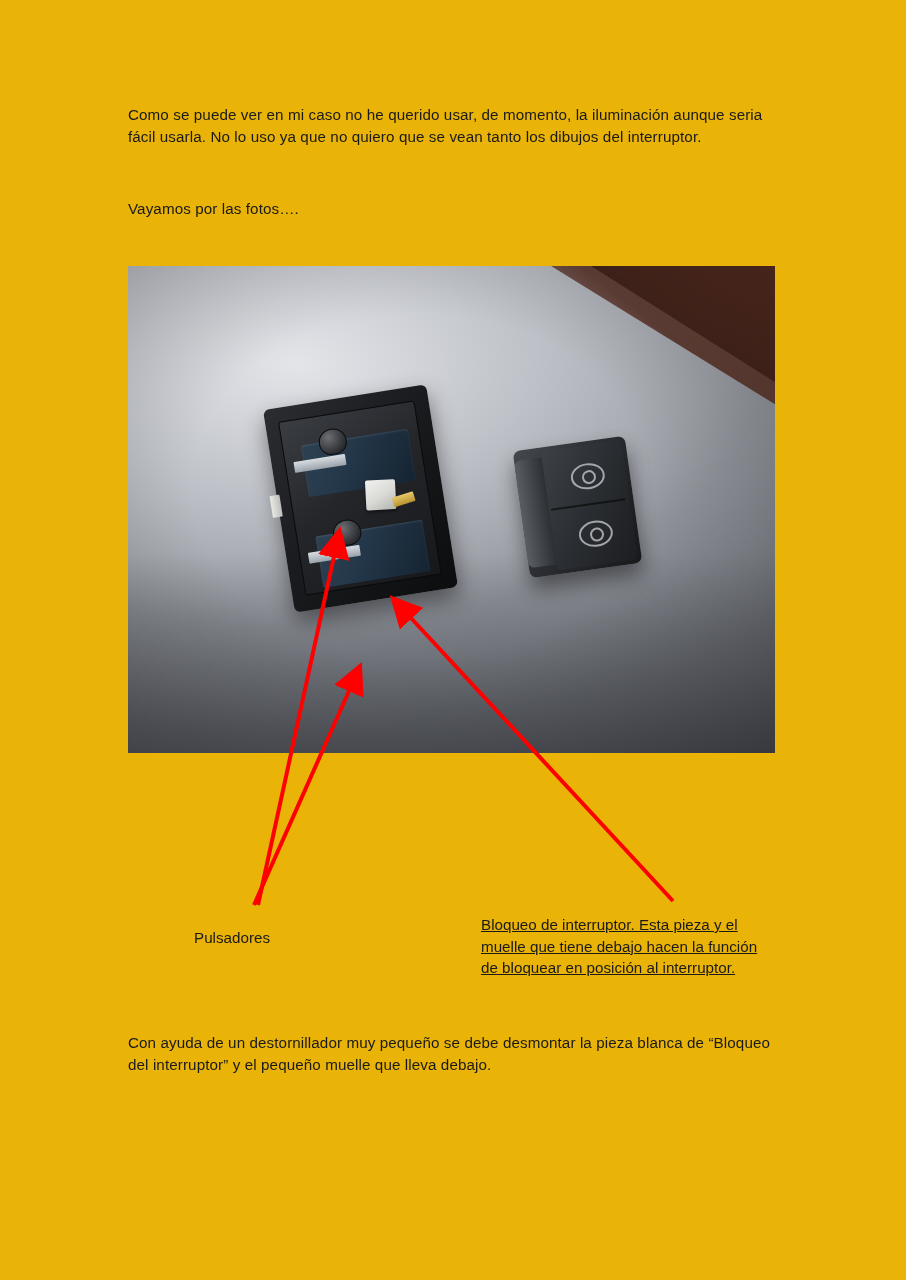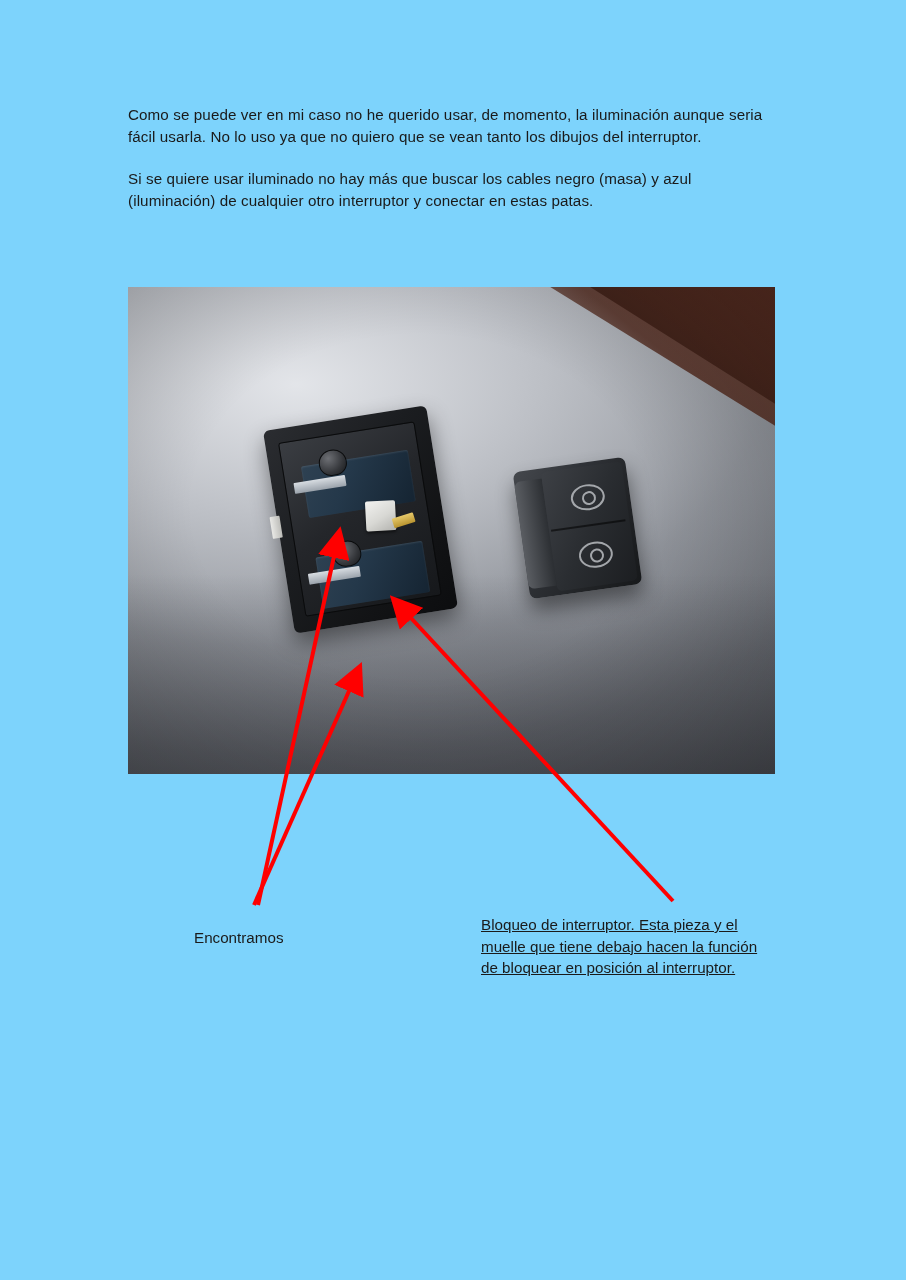--- a/index.html
+++ b/index.html
@@ -8,21 +8,21 @@
     background: #ffffff;
   }
   body {
     font-family: "Liberation Sans", sans-serif;
     color: #000000;
   }
   .page {
     position: relative;
     width: 906px;
     height: 1280px;
-    background: #7dd3fc;
+    background: #eab308;
     overflow: hidden;
   }
   .content {
     position: absolute;
     left: 128px;
     top: 104px;
     width: 648px;
   }
   p.para {
     margin: 0 0 0 0;
@@ -235,22 +235,22 @@
   }
 </style>
 </head>
 <body>
 
 <div class="page">
 
   <div class="content">
     <p class="para">Como se puede ver en mi caso no he querido usar, de momento, la iluminación aunque seria fácil usarla. No lo uso ya que no quiero que se vean tanto los dibujos del interruptor.</p>
     <div class="gap-sm"></div>
-    <p class="para">Si se quiere usar iluminado no hay más que buscar los cables negro (masa) y azul (iluminación) de cualquier otro interruptor y conectar en estas patas.</p>
     <div class="gap-md"></div>
+    <p class="para">Vayamos por las fotos….</p>
     <div class="gap-lg"></div>
 
     <div class="figure">
       <div class="photo-base"></div>
       <div class="corner-dark2"></div>
       <div class="corner-dark"></div>
       <div class="floor-shadow"></div>
 
       <div class="switch-open">
         <div class="so-shell"></div>
@@ -288,17 +288,20 @@
       </marker>
     </defs>
 
     <line x1="258" y1="905" x2="338" y2="538" stroke="#FF0000" stroke-width="4" marker-end="url(#arrowhead)"></line>
 
     <line x1="254" y1="905" x2="357" y2="673" stroke="#FF0000" stroke-width="4" marker-end="url(#arrowhead)"></line>
 
     <line x1="673" y1="901" x2="398" y2="604" stroke="#FF0000" stroke-width="4" marker-end="url(#arrowhead)"></line>
   </svg>
 
-  <div class="cap cap-pulsadores">Encontramos</div>
+  <div class="cap cap-pulsadores">Pulsadores</div>
   <div class="cap cap-bloqueo">Bloqueo de interruptor. Esta pieza y el muelle que tiene debajo hacen la función de bloquear en posición al interruptor.</div>
 
+  <div class="bottom-text">
+    <p class="para">Con ayuda de un destornillador muy pequeño se debe desmontar la pieza blanca de “Bloqueo del interruptor” y el pequeño muelle que lleva debajo.</p>
+  </div>
 
 </div>
 
 </body></html>

